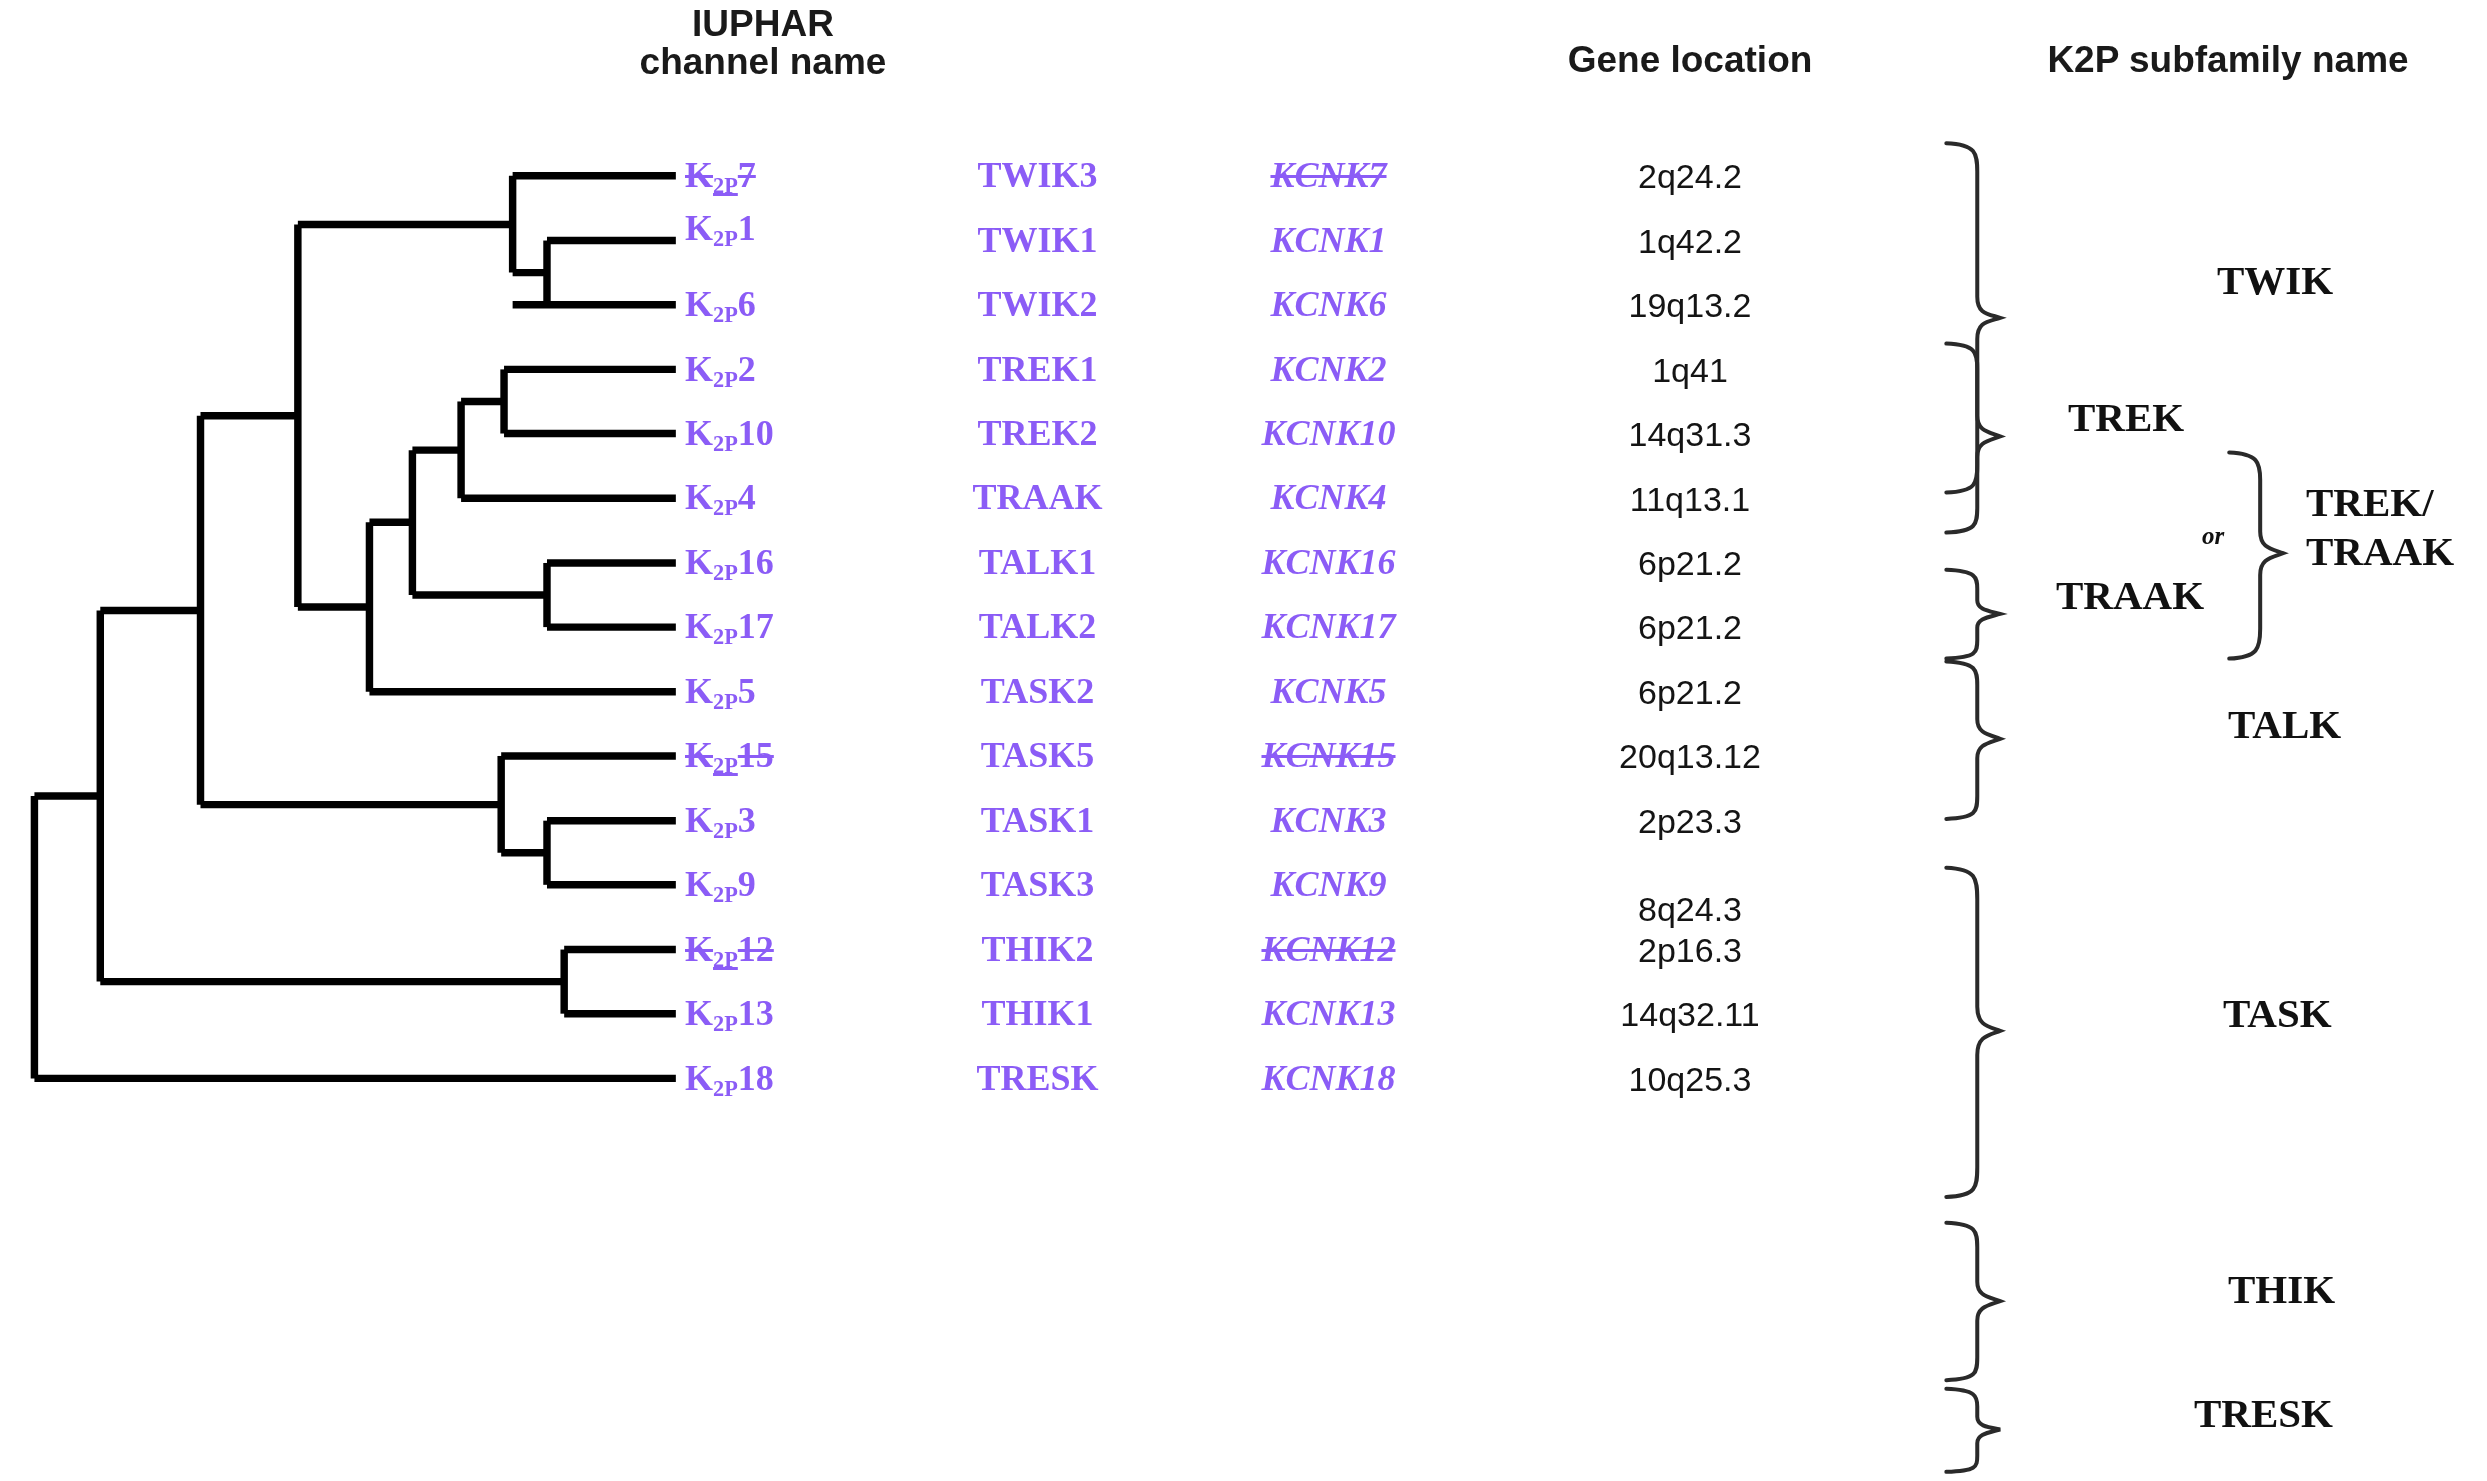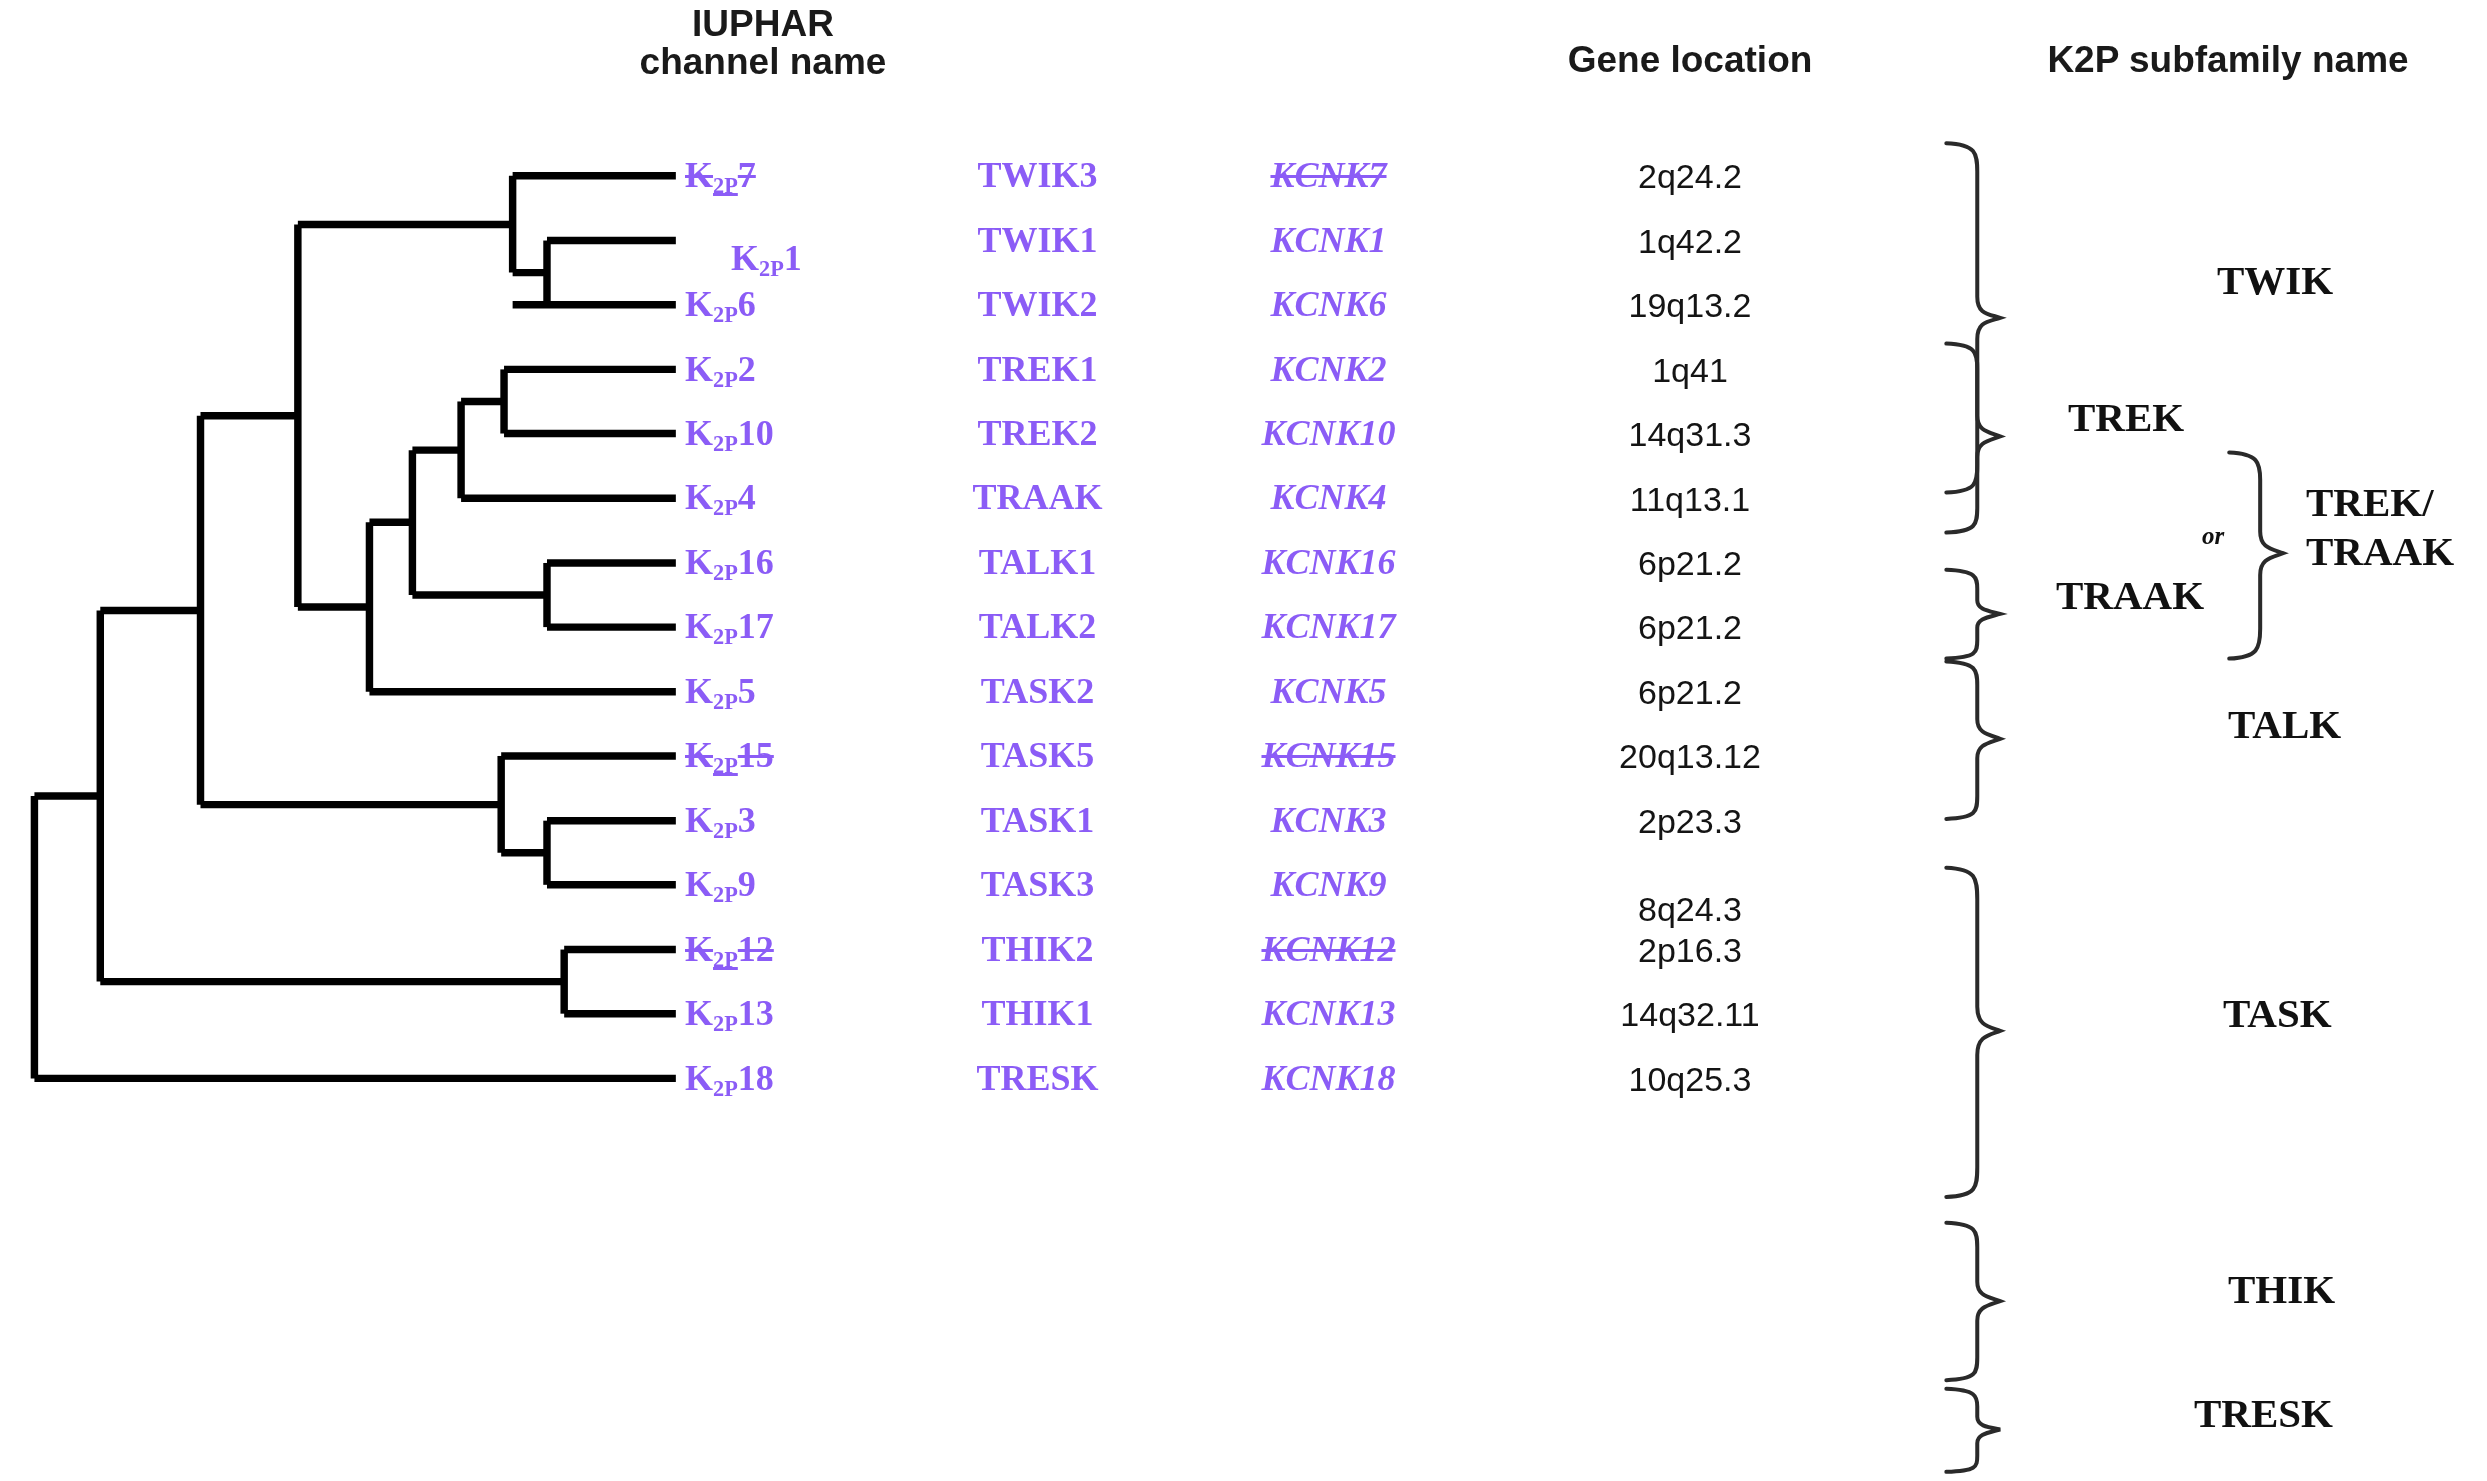--- a/index.html
+++ b/index.html
@@ -108,21 +108,21 @@
 
       <line x1="60" y1="1390" x2="60" y2="1883"></line>
     </g>
   </svg>
 
   <div class="cell c-chan" style="left:685px;top:157px;"><span class="struck">K<sub>2P</sub>7</span></div>
   <div class="cell c-common col-common" style="left:917px;top:157px;">TWIK3</div>
   <div class="cell c-gene col-gene" style="left:1197px;top:157px;"><span class="struck">KCNK7</span></div>
   <div class="cell c-loc col-loc" style="left:1541px;top:158px;">2q24.2</div>
 
-  <div class="cell c-chan" style="left:685px;top:240px;margin-left:46px;">K<sub>2P</sub>1</div>
+  <div class="cell c-chan" style="left:685px;top:210px;">K<sub>2P</sub>1</div>
   <div class="cell c-common col-common" style="left:917px;top:222px;">TWIK1</div>
   <div class="cell c-gene col-gene" style="left:1197px;top:222px;">KCNK1</div>
   <div class="cell c-loc col-loc" style="left:1541px;top:223px;">1q42.2</div>
 
   <div class="cell c-chan" style="left:685px;top:286px;">K<sub>2P</sub>6</div>
   <div class="cell c-common col-common" style="left:917px;top:286px;">TWIK2</div>
   <div class="cell c-gene col-gene" style="left:1197px;top:286px;">KCNK6</div>
   <div class="cell c-loc col-loc" style="left:1541px;top:287px;">19q13.2</div>
 
   <div class="cell c-chan" style="left:685px;top:351px;">K<sub>2P</sub>2</div>

